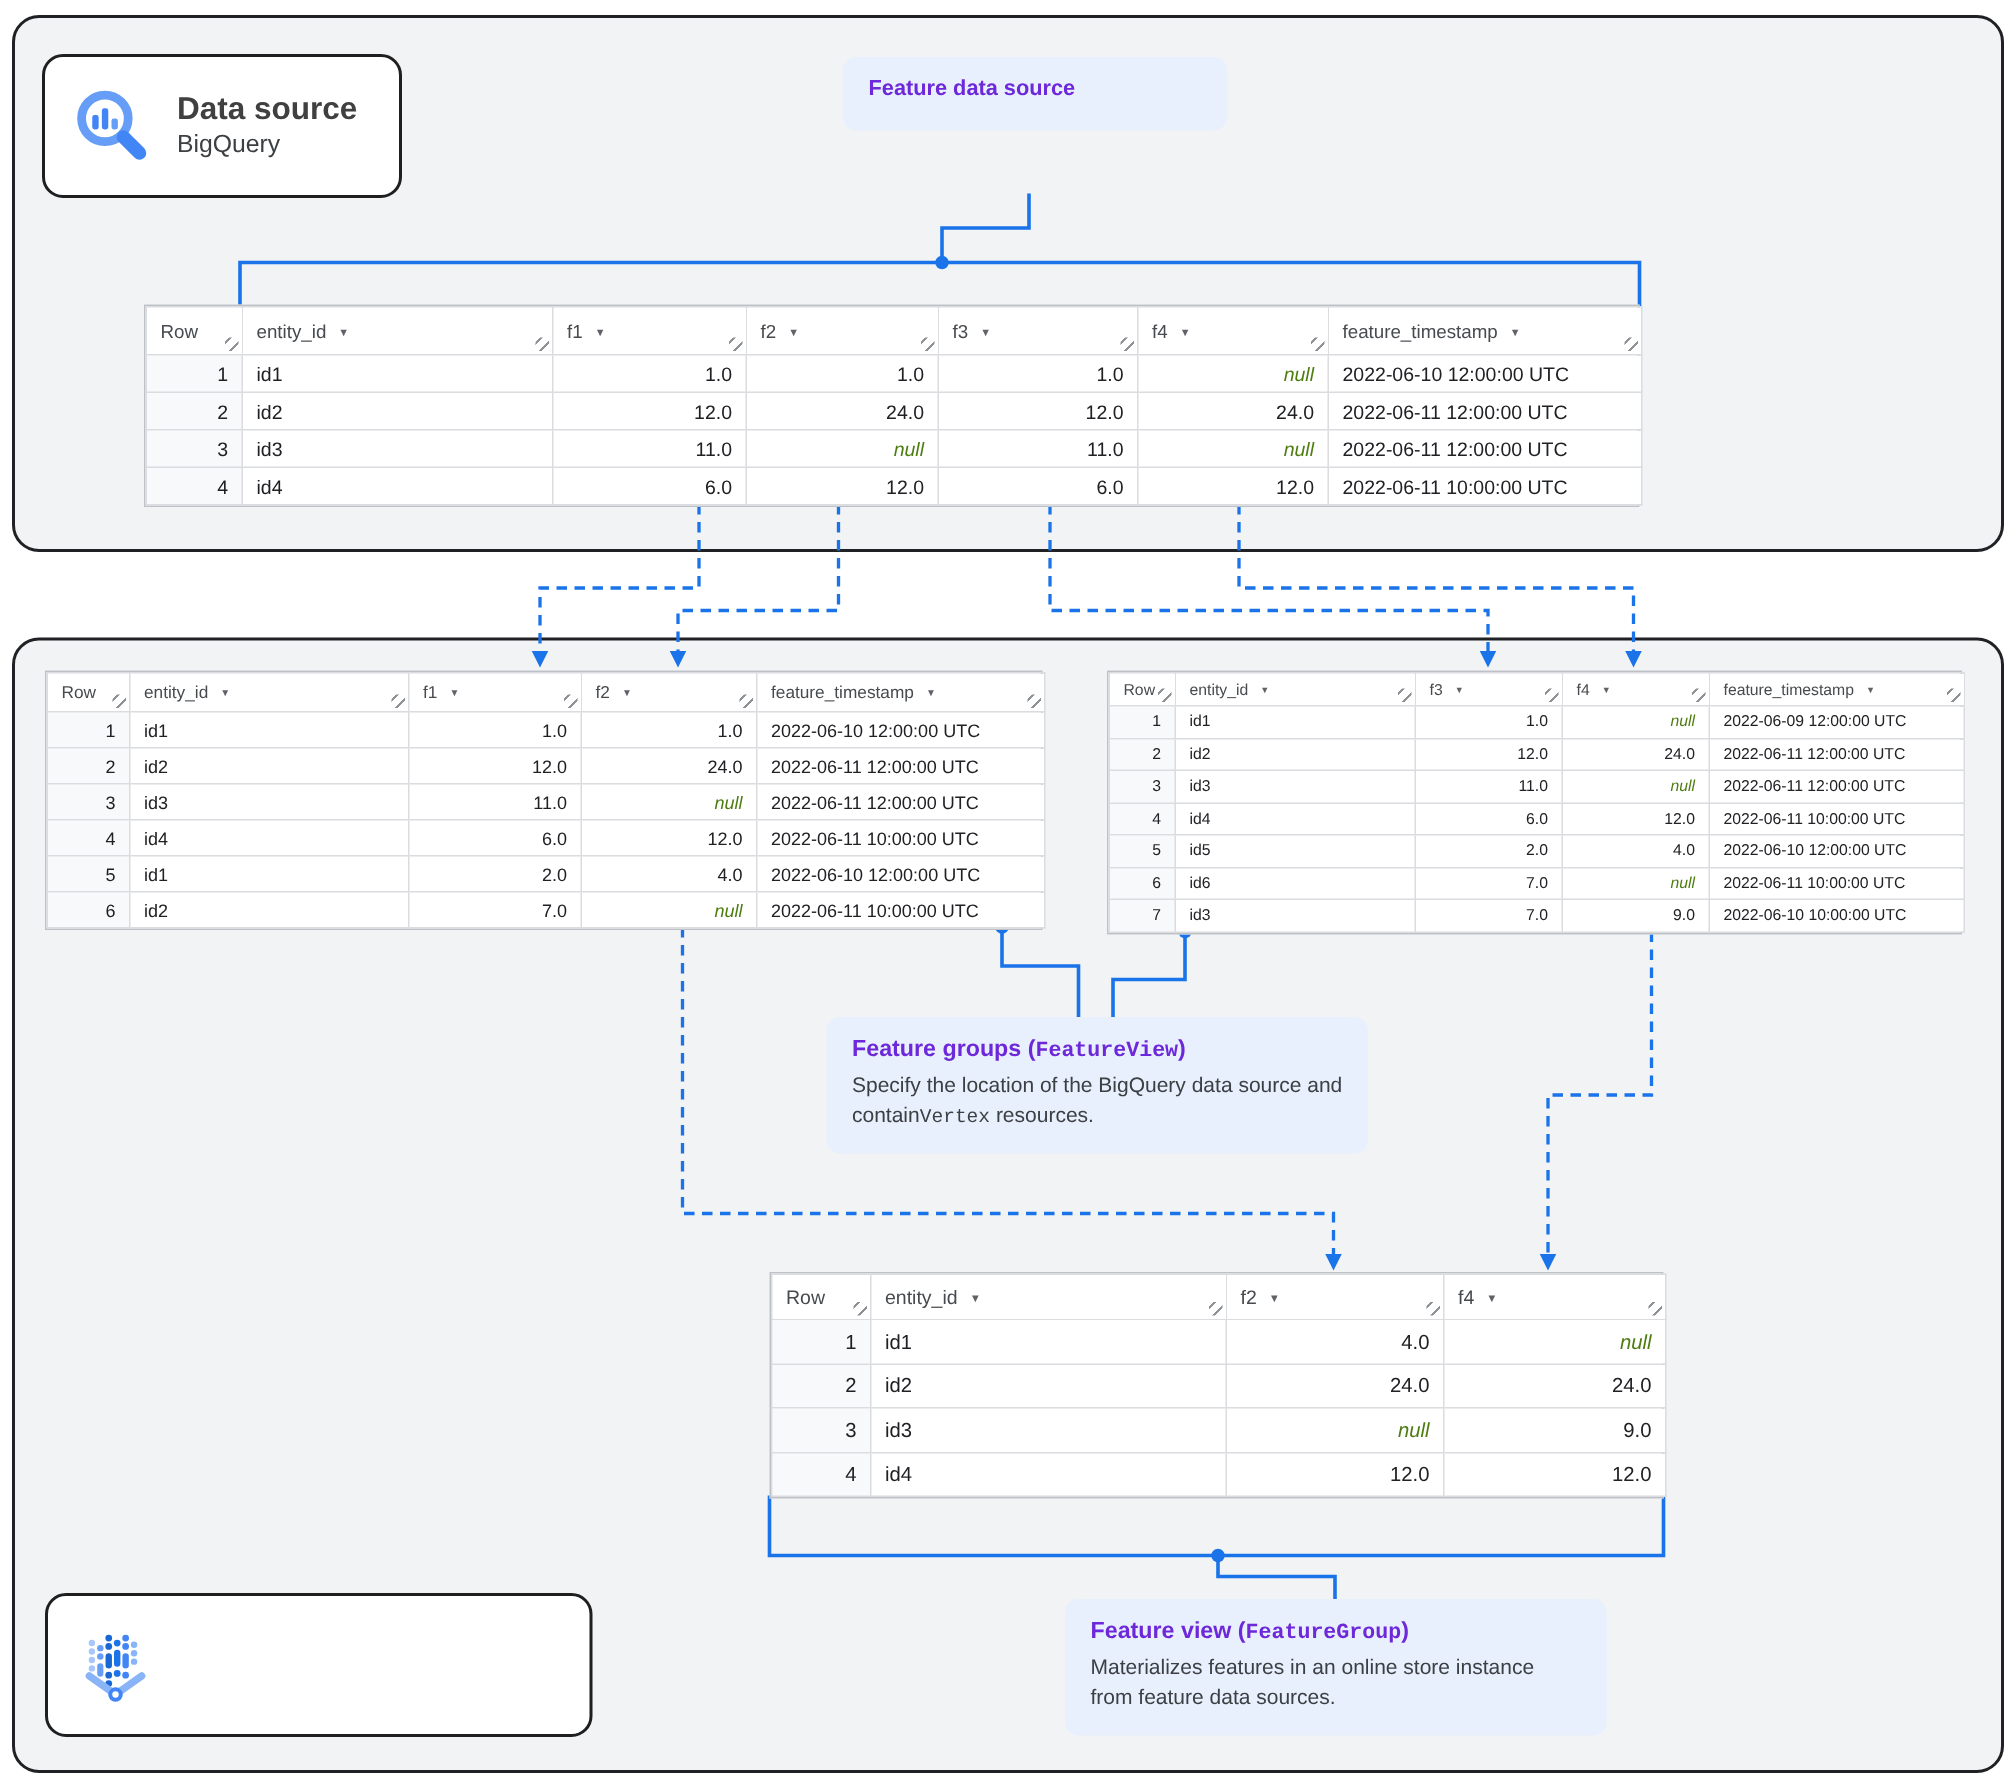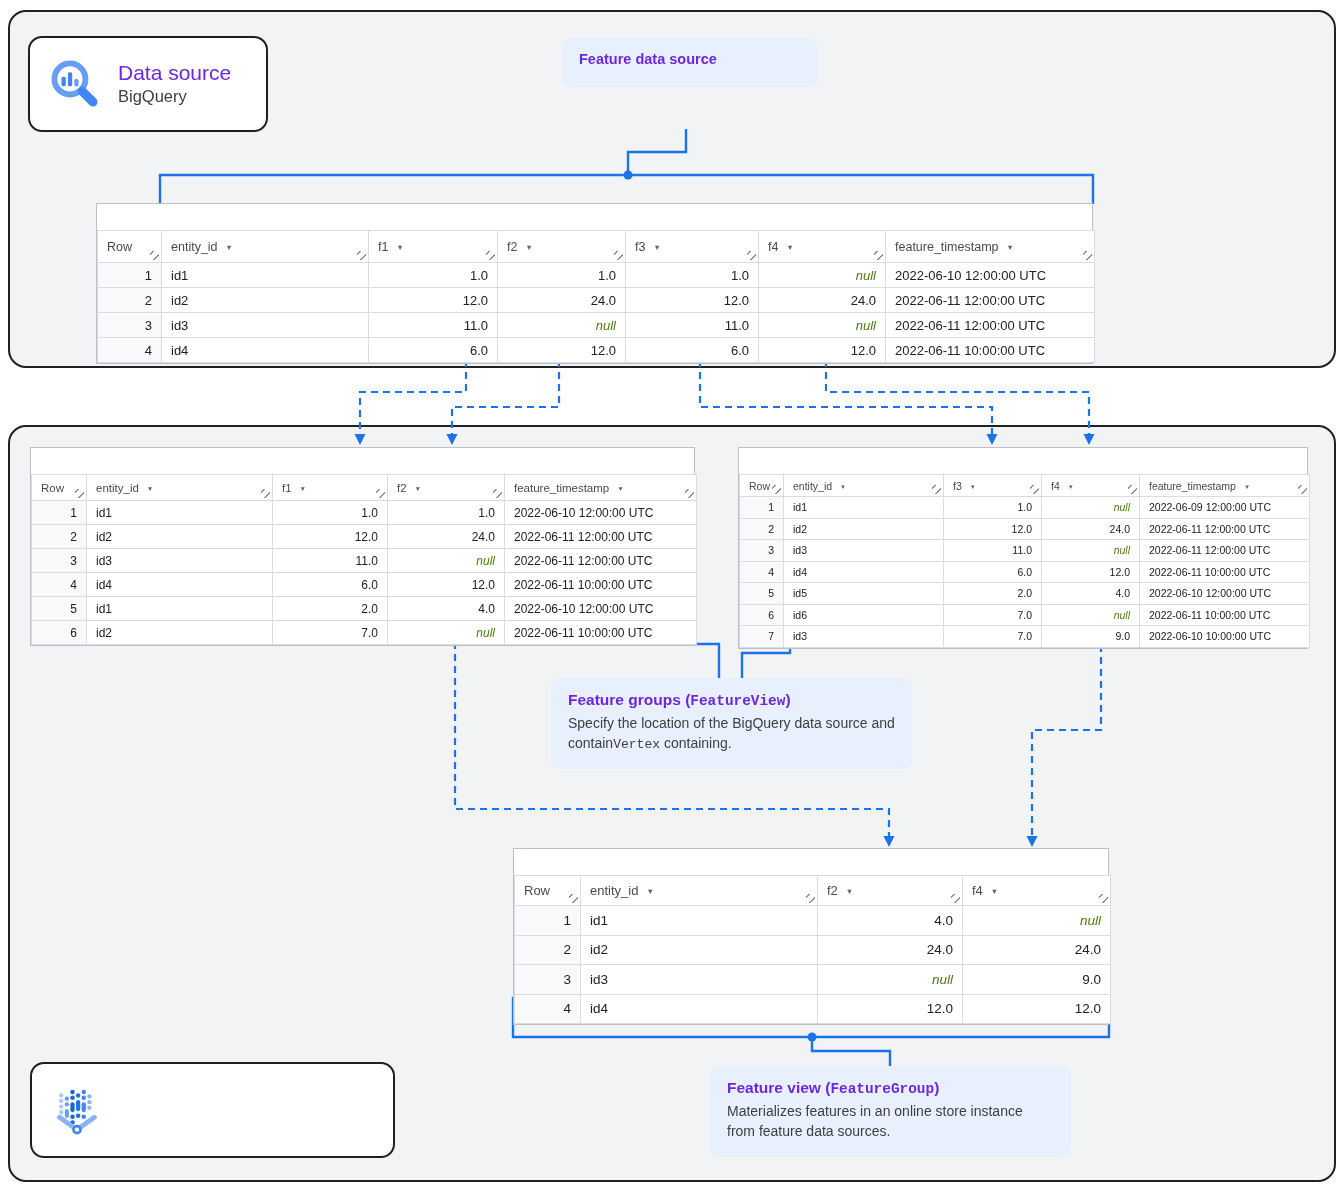--- a/index.html
+++ b/index.html
@@ -5,37 +5,37 @@
   * { margin:0; padding:0; box-sizing:border-box; }
   body { background:#ffffff; font-family:"Liberation Sans", sans-serif; }
   .canvas { position:relative; width:1344px; height:1190px; background:#ffffff; overflow:hidden; }
 
   
   .panel { position:absolute; background:#f1f3f4; border:2px solid #202124; border-radius:18px; }
 
   
   .card { position:absolute; background:#ffffff; border:2.5px solid #1f1f1f; border-radius:14px;
           display:flex; align-items:center; gap:16px; padding:0 18px; }
-  .card-title { font-size:21px; font-weight:normal; color:#6d28d9; line-height:1.25; }
+  .card-title { font-size:21px; font-weight:bold; color:#404040; line-height:1.25; }
   .card-sub { font-size:16.5px; color:#3c4043; line-height:1.3; }
   .card svg { flex:0 0 auto; }
 
   
   .callout { position:absolute; background:#e8f0fe; border-radius:9px; padding:13px 17px 15px 17px; }
   .callout-title { font-weight:bold; color:#6d28d9; margin-bottom:5px; }
   .callout-body { color:#3c4043; }
   .co-sm .callout-title { font-size:14.5px; }
   .co-sm .callout-body { font-size:13.5px; line-height:1.38; }
   .co-lg .callout-title { font-size:15.5px; }
   .co-lg .callout-body { font-size:14px; line-height:1.42; }
   .mono { font-family:"Liberation Mono", monospace; font-size:0.93em; }
 
   
   .tbl { position:absolute; background:#ffffff; border:1px solid #bdc1c6; }
-  .tbl table { width:100%; border-collapse:collapse; table-layout:fixed;margin-top:26px; }
+  .tbl table { width:100%; border-collapse:collapse; table-layout:fixed; }
   .tbl th, .tbl td { border:1px solid #dadce0; padding:0 9px; white-space:nowrap; overflow:hidden; }
   .tbl th { position:relative; font-weight:normal; color:#474b4f; text-align:left; background:#ffffff; }
   .tbl td { color:#202124; background:#ffffff; }
   .tbl td.rownum { background:#f8f9fa; text-align:right; }
   .tbl td.num { text-align:right;padding-left:12px; }
   .tbl .null-val { font-style:italic; color:#4d7c0f; }
   .caret { display:inline-block; font-size:0.58em; color:#5f6368; margin-left:8px; transform:translateY(-1px); }
   .rg { position:absolute; right:2px; bottom:2px; width:9px; height:9px;
         background:repeating-linear-gradient(135deg, transparent 0 2.1px, #8e9196 2.1px 3.4px, transparent 3.4px 5.9px); }
 
@@ -314,21 +314,21 @@
             <td class="num">7.0</td>
             <td class="num">9.0</td>
             <td>2022-06-10 10:00:00 UTC</td>
           </tr>
         </tbody>
       </table>
     </div>
 
   <div class="callout co-lg" style="left:551px; top:678px; width:361px;">
     <div class="callout-title"><span>Feature groups (</span><span class="mono">FeatureView</span><span>)</span></div>
-    <div class="callout-body"><span>Specify the location of the BigQuery data source and contain</span><span class="mono">Vertex</span><span> containing.</span></div>
+    <div class="callout-body"><span>Specify the location of the BigQuery data source and contain</span><span class="mono">Vertex</span><span> resources.</span></div>
   </div>
 
   <div class="tbl tbl-view" style="left:513px; top:848px; width:596px;">
       <table>
         <colgroup>
           <col class="c0">
           <col class="c1">
           <col class="c2">
           <col class="c3">
         </colgroup>

